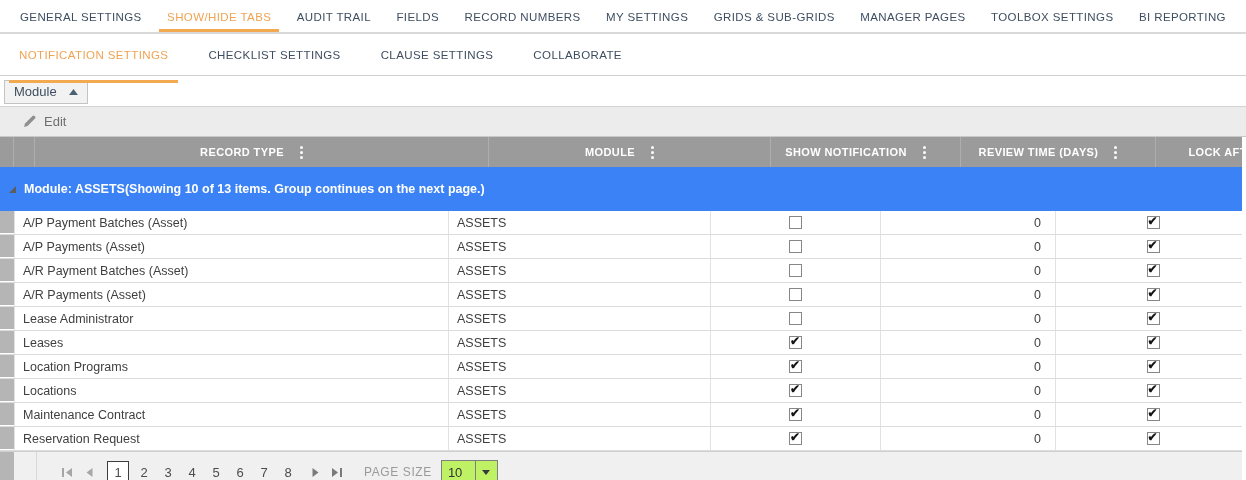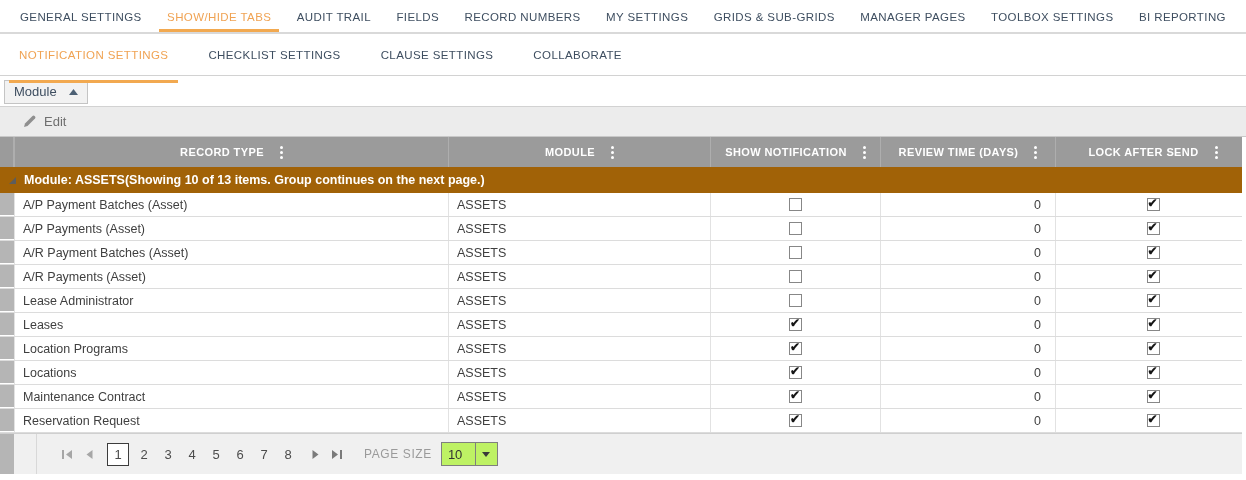--- a/index.html
+++ b/index.html
@@ -28,35 +28,35 @@
     padding:3px 9px 4px 9px;font-size:13px;color:#3e4e60;cursor:pointer;}
   .chip .caret{display:flex;align-items:center;}
 
   
   .toolbar{height:29px;background:#ececec;border-top:1px solid #d2d2d2;border-bottom:1px solid #c8c8c8;
     display:flex;align-items:center;padding-left:22px;}
   .edit-btn{display:flex;align-items:center;gap:7px;color:#6f6f6f;font-size:13px;cursor:pointer;justify-content:space-between;}
 
   
   .grid{width:1242px;color:#3f3f3f;}
-  .grid-head{display:flex;height:30px;background:#9b9b9b;}
+  .grid-head{display:flex;height:30px;background:#9b9b9b;gap:20px;}
   .hcell{display:flex;align-items:center;justify-content:center;gap:16px;color:#fff;font-size:11px;
     font-weight:bold;letter-spacing:.4px;box-sizing:border-box;border-left:1px solid #aeaeae;cursor:pointer;}
   .hcell:first-child{border-left:none;}
   .dots{display:flex;flex-direction:column;gap:2px;cursor:pointer;}
   .dots i{width:3px;height:3px;background:#fff;border-radius:50%;display:block;}
 
   .col-handle{width:14px;flex:none;}
   .col-record{width:434px;flex:none;}
   .col-module{width:262px;flex:none;}
   .col-notif{width:170px;flex:none;align-items:center;}
   .col-review{width:175px;flex:none;}
   .col-lock{width:187px;flex:none;padding-left:8px;}
 
-  .group-row{display:flex;align-items:center;height:26px;background:#a16207;color:#fff;
+  .group-row{display:flex;align-items:center;height:44px;background:#3b82f6;color:#fff;
     font-weight:bold;font-size:12.5px;text-align:center;}
   .group-row .collapse{width:24px;display:flex;justify-content:center;align-items:center;cursor:pointer;}
 
   .grid-row{display:flex;height:24px;background:#fff;border-bottom:1px solid #dcdcdc;box-sizing:border-box;}
   .cell{box-sizing:border-box;display:flex;align-items:center;font-size:12.5px;border-left:1px solid #e2e2e2;}
   .cell.handle{background:#b5b5b5;border-left:none;border-bottom:1px solid #fff;cursor:pointer;}
   .cell-record{padding-left:8px;}
   .cell-module{padding-left:8px;}
   .cell-center{justify-content:center;}
   .cell-right{justify-content:flex-end;padding-right:14px;}

